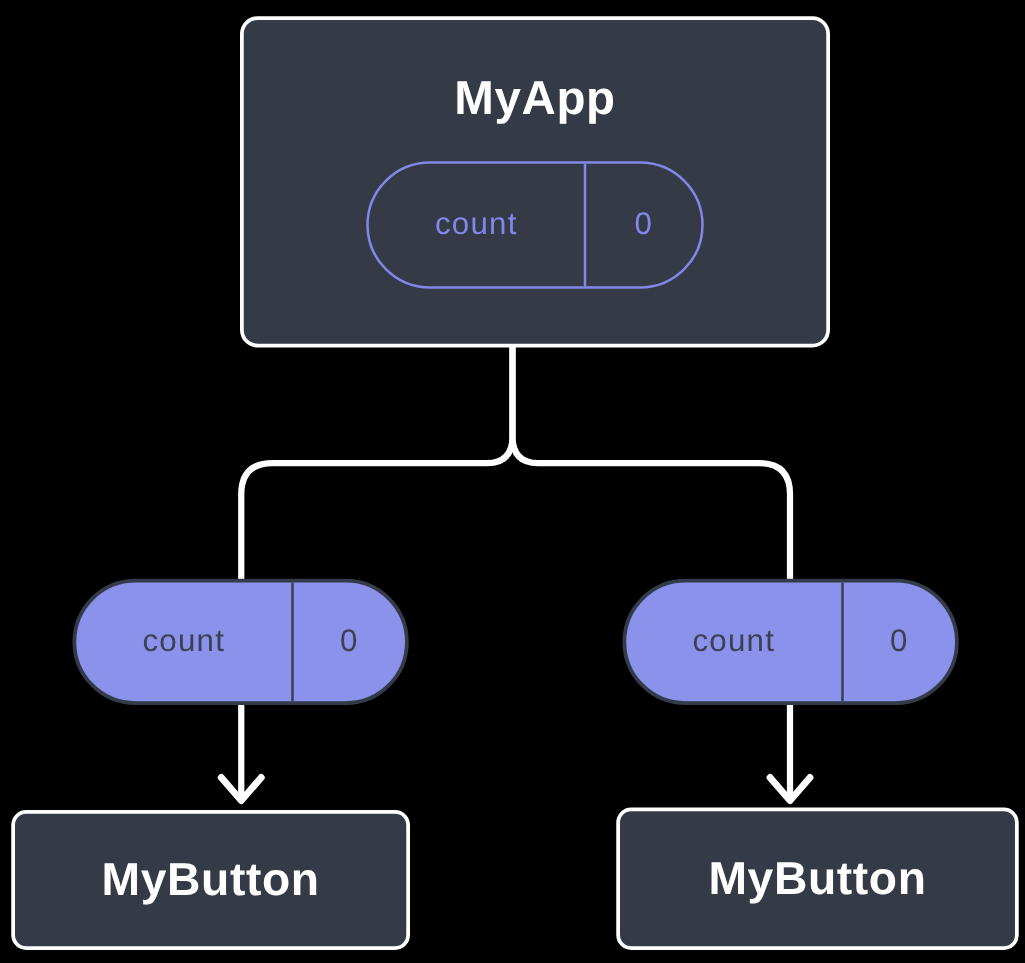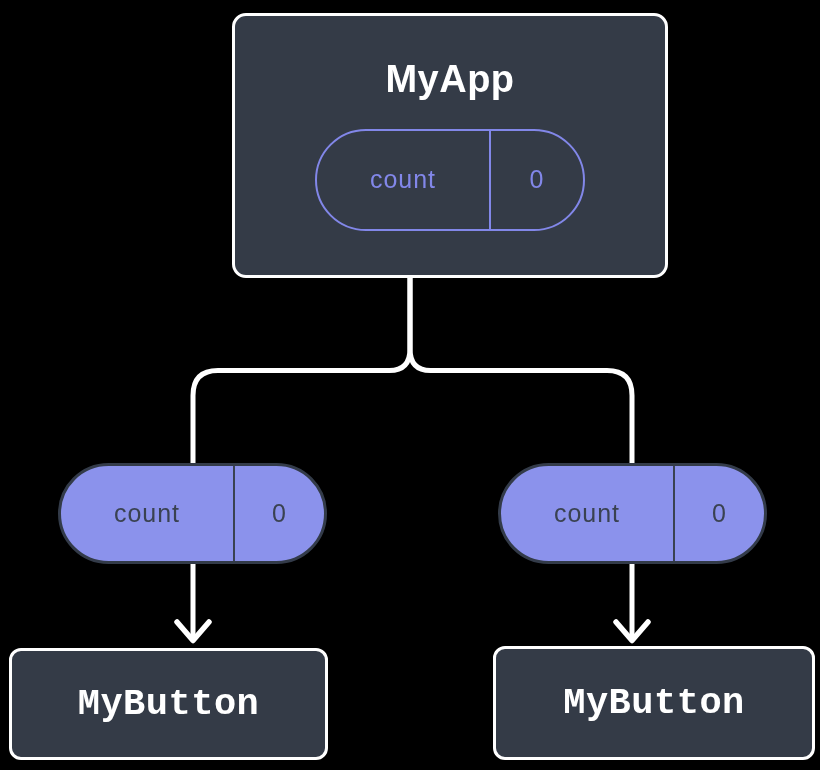--- a/index.html
+++ b/index.html
@@ -24,41 +24,39 @@
   .card {
     position: absolute;
     background: #343B47;
     border: 3px solid #FFFFFF;
     border-radius: 14px;
     box-sizing: border-box;
     z-index: 1;
   }
   .root-card {
     left: 192px; top: 13px;
-    width: 436px; height: 265px;
+    width: 472px; height: 265px;
     display: flex;
     flex-direction: column;
     align-items: center;
     padding-top: 42px;
     gap: 27px;
-    margin-left: 40px;
   }
   .card-title {
     color: #FFFFFF;
     font-size: 38px;
     font-weight: bold;
     letter-spacing: 0.5px;
     line-height: 1.15;
   }
   .child-card {
     display: flex;
     align-items: center;
     justify-content: center;
     border-radius: 12px;
-    font-family: Liberation Mono, monospace;
   }
   .child-card .card-title {
     font-size: 37px;
   }
   .card-left  { left: 9px;   top: 648px; width: 319px; height: 112px; }
   .card-right { left: 493px; top: 646px; width: 322px; height: 114px; }
 
   .pill {
     display: flex;
     align-items: stretch;

